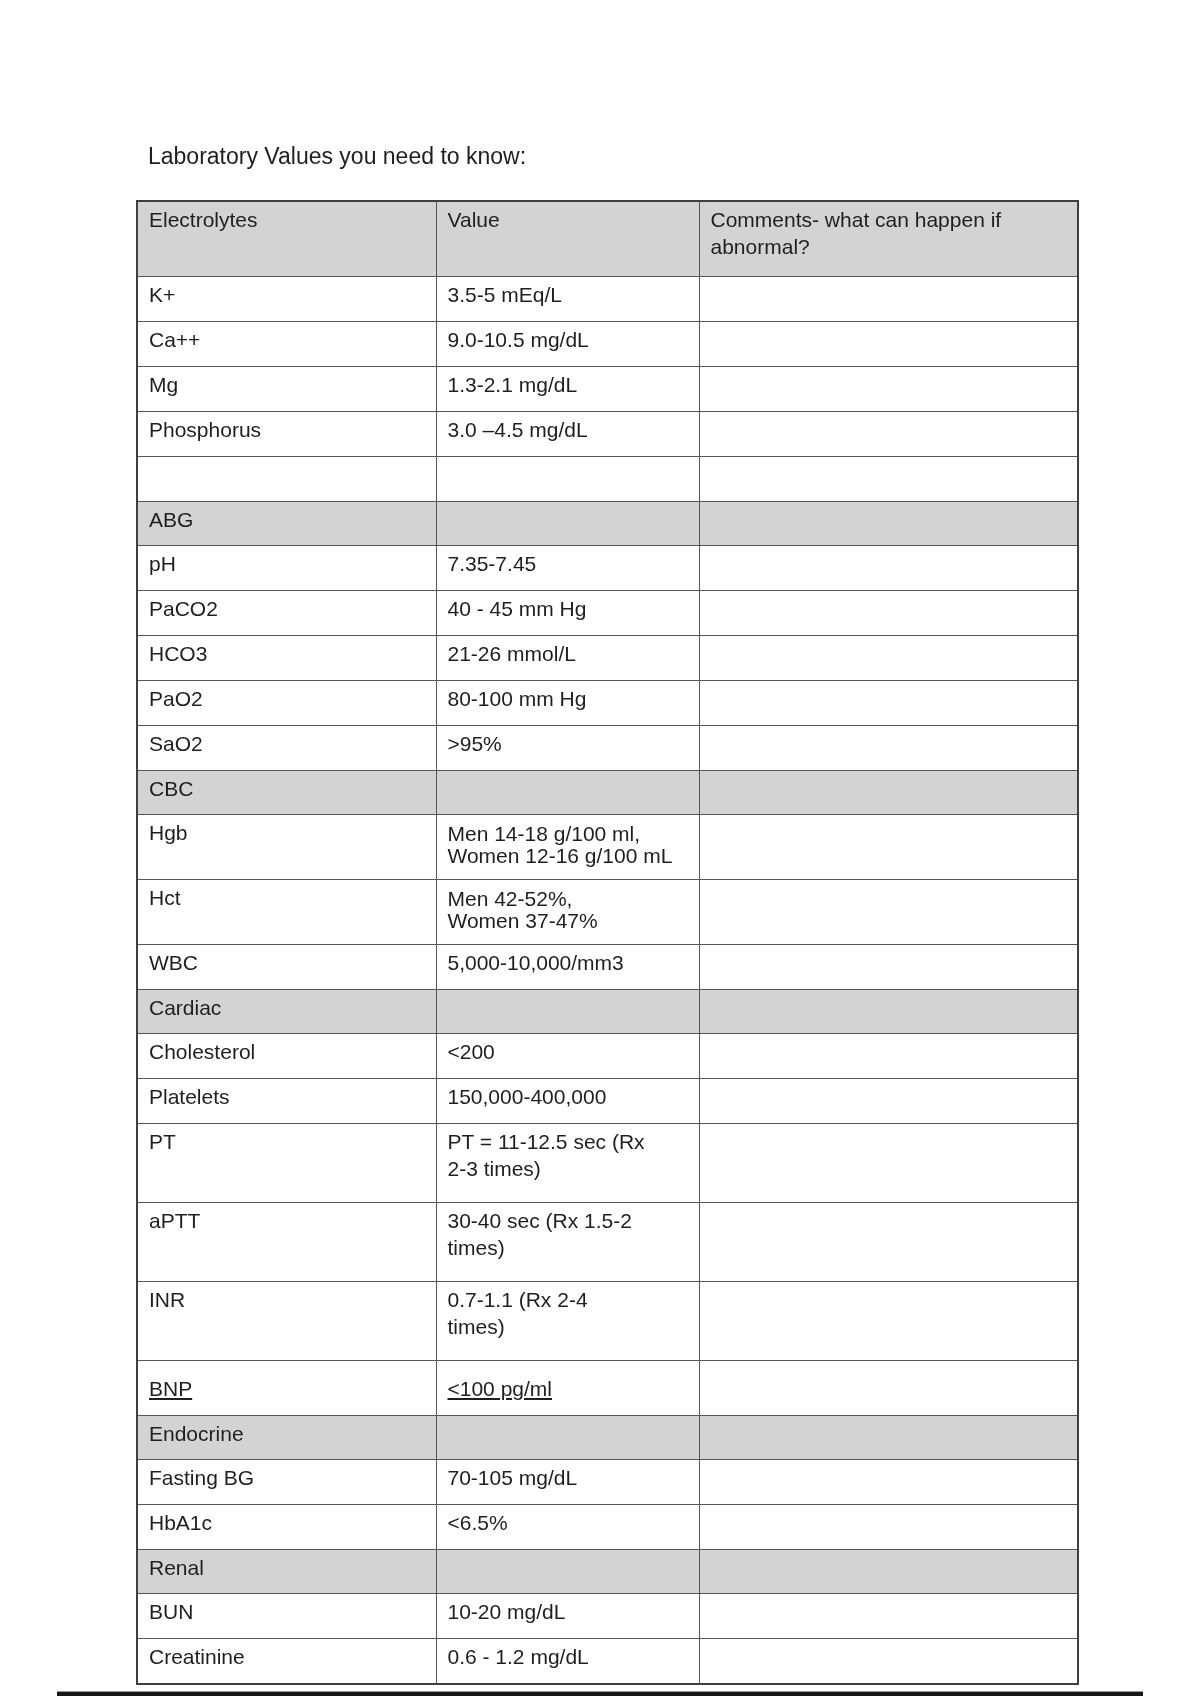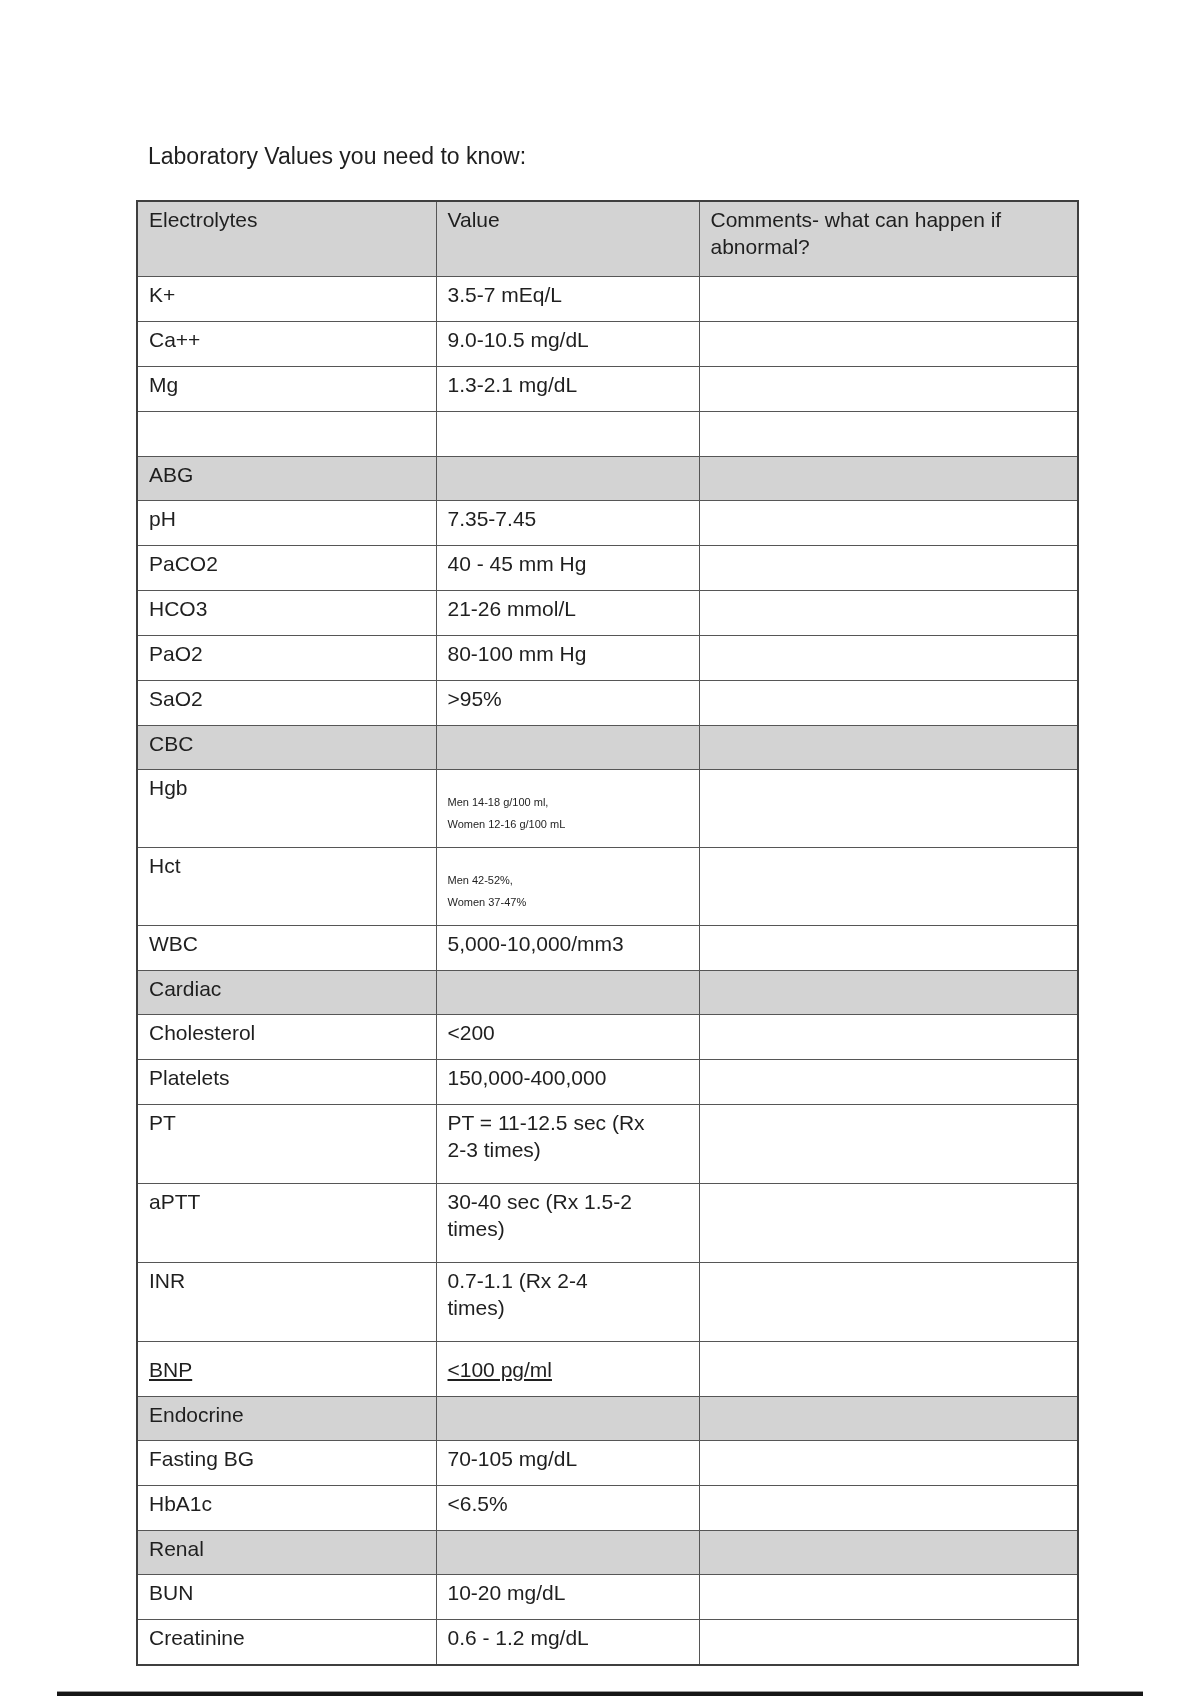--- a/index.html
+++ b/index.html
@@ -46,23 +46,23 @@
     height: 66px;
   }
   tr.row-section td {
     background: var(--section-fill, #d3d3d3);
     height: 35px;
   }
   tr.row-item td { height: 36px; }
   tr.row-empty td { height: 36px; }
   td.cell-value { white-space: pre-line; }
   td.cell-value.small {
-    font-size: 11px;
+    font-size: 21px;
     line-height: 22px;
-    padding-top: 21px;
+    padding-top: 8px;
   }
   tr.row-hgb td, tr.row-hct td { height: 52px; }
   tr.row-pt td, tr.row-aptt td, tr.row-inr td { height: 70px; }
   tr.row-bnp td { height: 46px; vertical-align: middle; text-decoration: underline; }
   .bottom-rule {
     position: absolute;
     left: 57px;
     top: 1691px;
     width: 1086px;
     height: 4px;
@@ -86,31 +86,36 @@
     <thead>
       <tr>
         <th>Electrolytes</th>
         <th>Value</th>
         <th>Comments- what can happen if abnormal?</th>
       </tr>
     </thead>
     <tbody id="table-body">
         <tr class="row-item row-k">
           <td class="cell-label">K+</td>
-          <td class="cell-value">3.5-7 mEq/L</td>
+          <td class="cell-value">3.5-5 mEq/L</td>
           <td class="cell-comment"></td>
         </tr>
         <tr class="row-item row-ca">
           <td class="cell-label">Ca++</td>
           <td class="cell-value">9.0-10.5 mg/dL</td>
           <td class="cell-comment"></td>
         </tr>
         <tr class="row-item row-mg">
           <td class="cell-label">Mg</td>
           <td class="cell-value">1.3-2.1 mg/dL</td>
+          <td class="cell-comment"></td>
+        </tr>
+        <tr class="row-item row-phosphorus">
+          <td class="cell-label">Phosphorus</td>
+          <td class="cell-value">3.0 –4.5 mg/dL</td>
           <td class="cell-comment"></td>
         </tr>
         <tr class="row-empty row-blank">
           <td class="cell-label"></td>
           <td class="cell-value"></td>
           <td class="cell-comment"></td>
         </tr>
         <tr class="row-section row-abg">
           <td class="cell-label">ABG</td>
           <td class="cell-value"></td>

